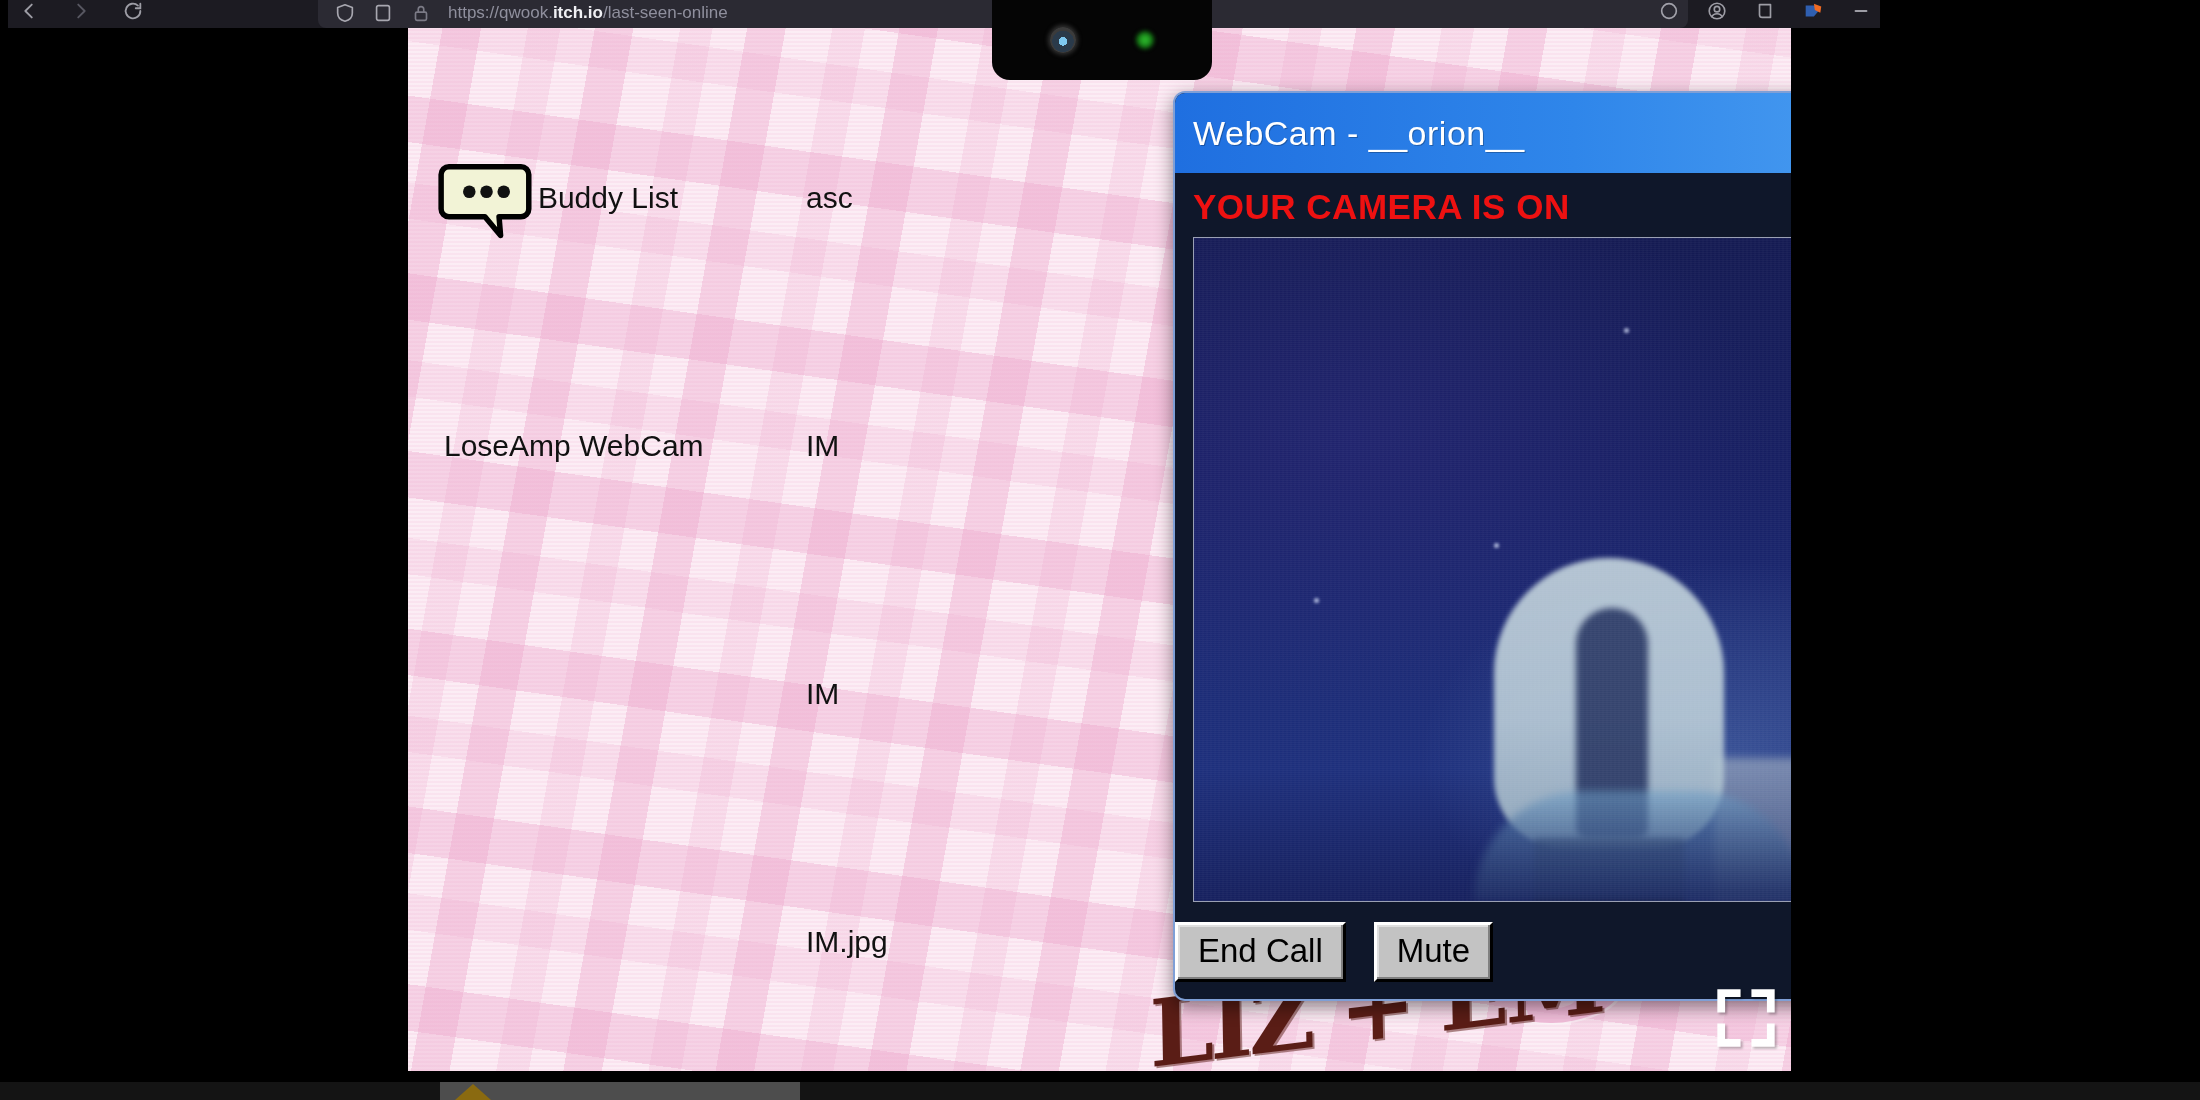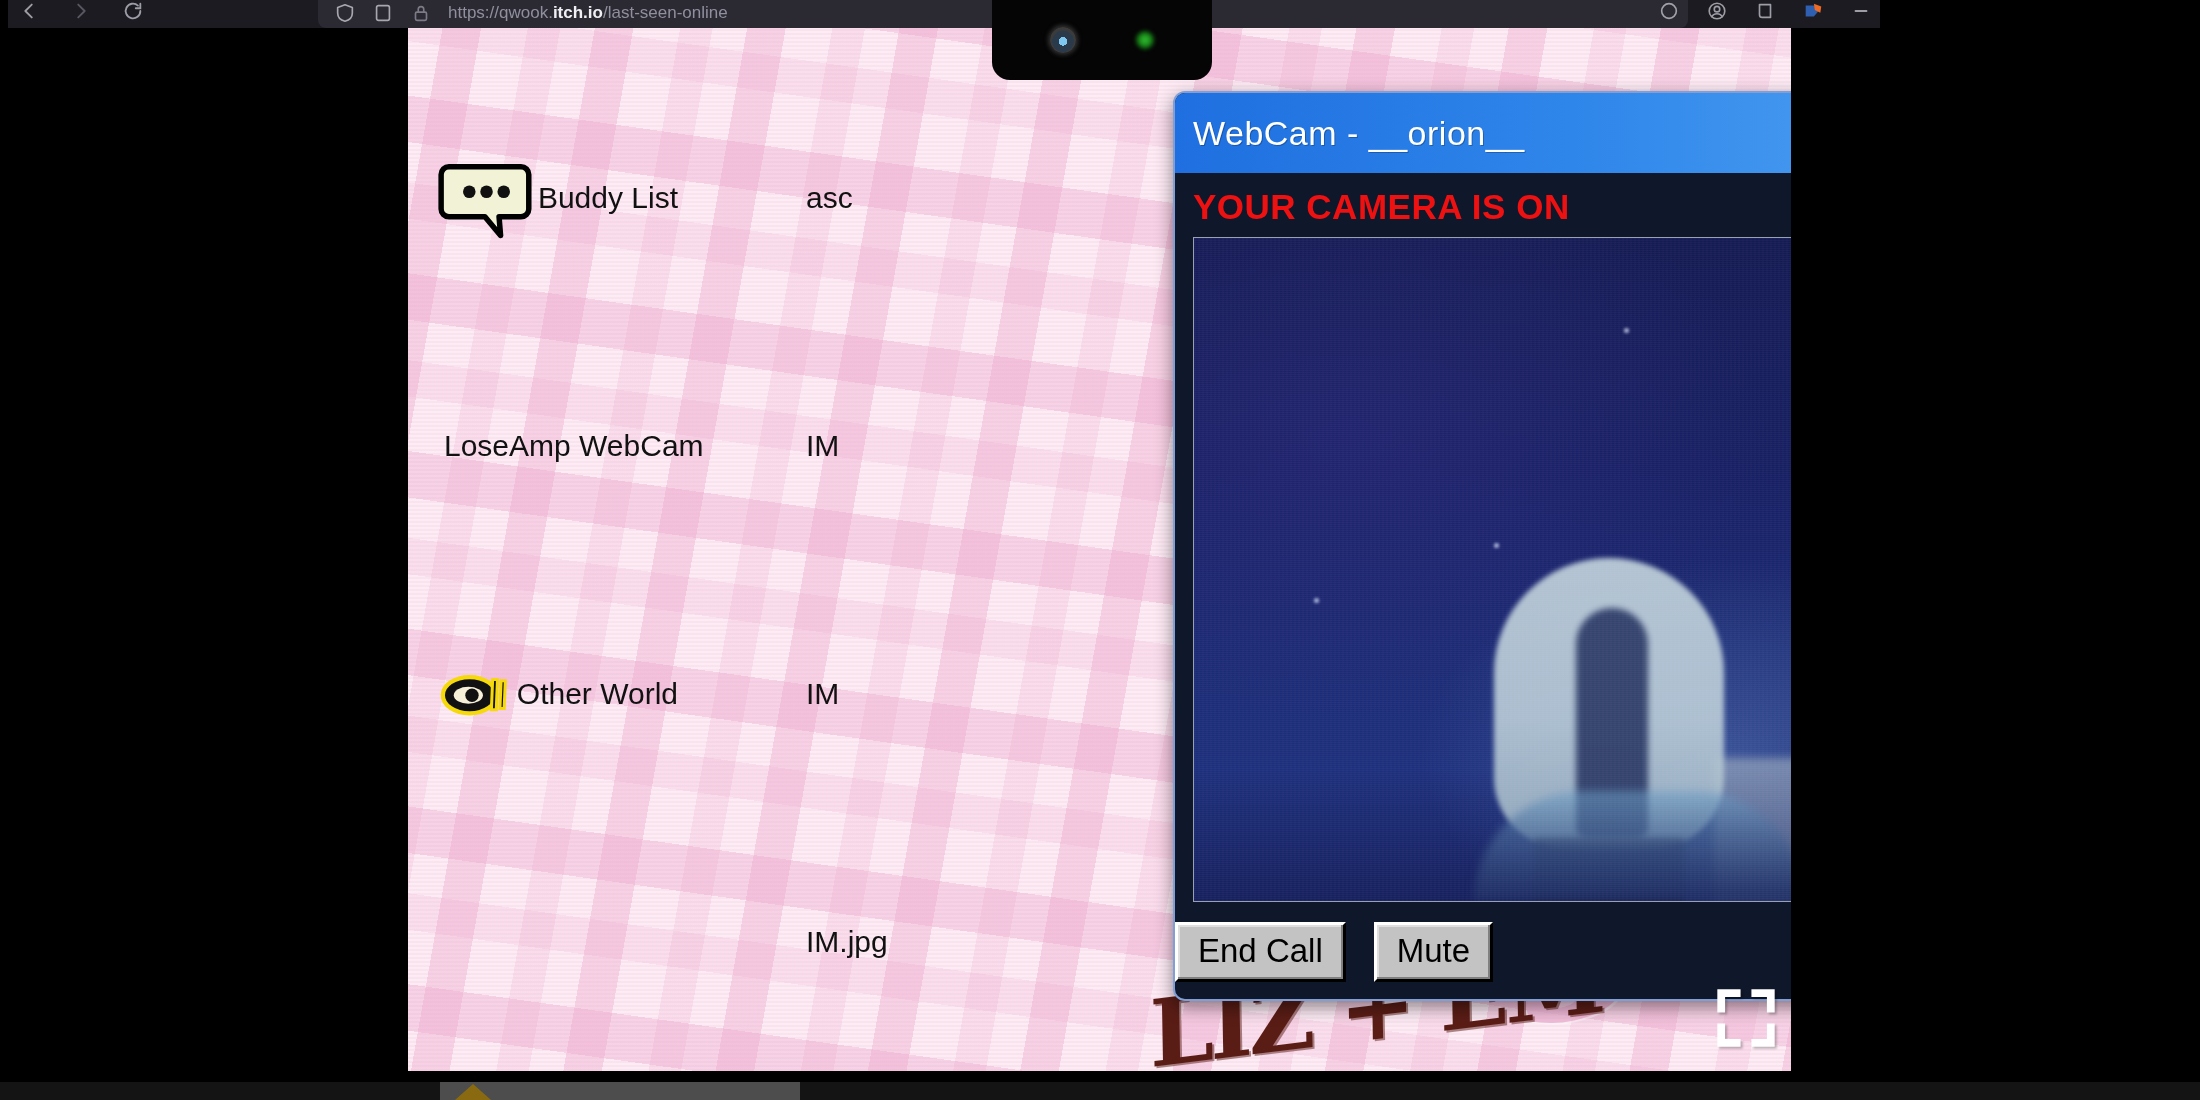--- a/index.html
+++ b/index.html
@@ -410,32 +410,20 @@
           <path d="M60 14 L112 60 L60 106 L8 60 z" fill="#ffffff" stroke="#111" stroke-width="6" stroke-linejoin="round"></path>
           <path d="M50 30 L86 22 L86 72 M50 30 L50 78" fill="none" stroke="#5bb7dd" stroke-width="10" stroke-linejoin="round"></path>
           <path d="M50 30 L86 22 L86 72 M50 30 L50 78" fill="none" stroke="#111" stroke-width="3"></path>
           <ellipse cx="41" cy="80" rx="12" ry="10" fill="#63c0e4" stroke="#111" stroke-width="3"></ellipse>
           <ellipse cx="77" cy="73" rx="12" ry="10" fill="#63c0e4" stroke="#111" stroke-width="3"></ellipse>
         </svg>
       </div>
       <div class="icon-label">LoseAmp WebCam</div>
     </div>
 
-    <div class="desk-icon">
-      <div class="icon-art">
-        <svg viewBox="0 0 120 120">
-          <ellipse cx="52" cy="62" rx="44" ry="30" fill="#111" stroke="#f5d90a" stroke-width="7"></ellipse>
-          <ellipse cx="50" cy="62" rx="24" ry="14" fill="#f7f0d8"></ellipse>
-          <circle cx="56" cy="62" r="11" fill="#111"></circle>
-          <path d="M90 36 L98 36 L96 86 L88 86 z" fill="#111" stroke="#f5d90a" stroke-width="5"></path>
-          <path d="M104 38 L111 38 L109 84 L102 84 z" fill="#111" stroke="#f5d90a" stroke-width="5"></path>
-        </svg>
-      </div>
-      <div class="icon-label">Other World</div>
-    </div>
 
   </div>
 
   <div class="icon-col" id="icon-col-2">
     <div class="desk-icon">
       <div class="icon-art"></div>
       <div class="icon-label">asc</div>
     </div>
     <div class="desk-icon">
       <div class="icon-art"></div>

